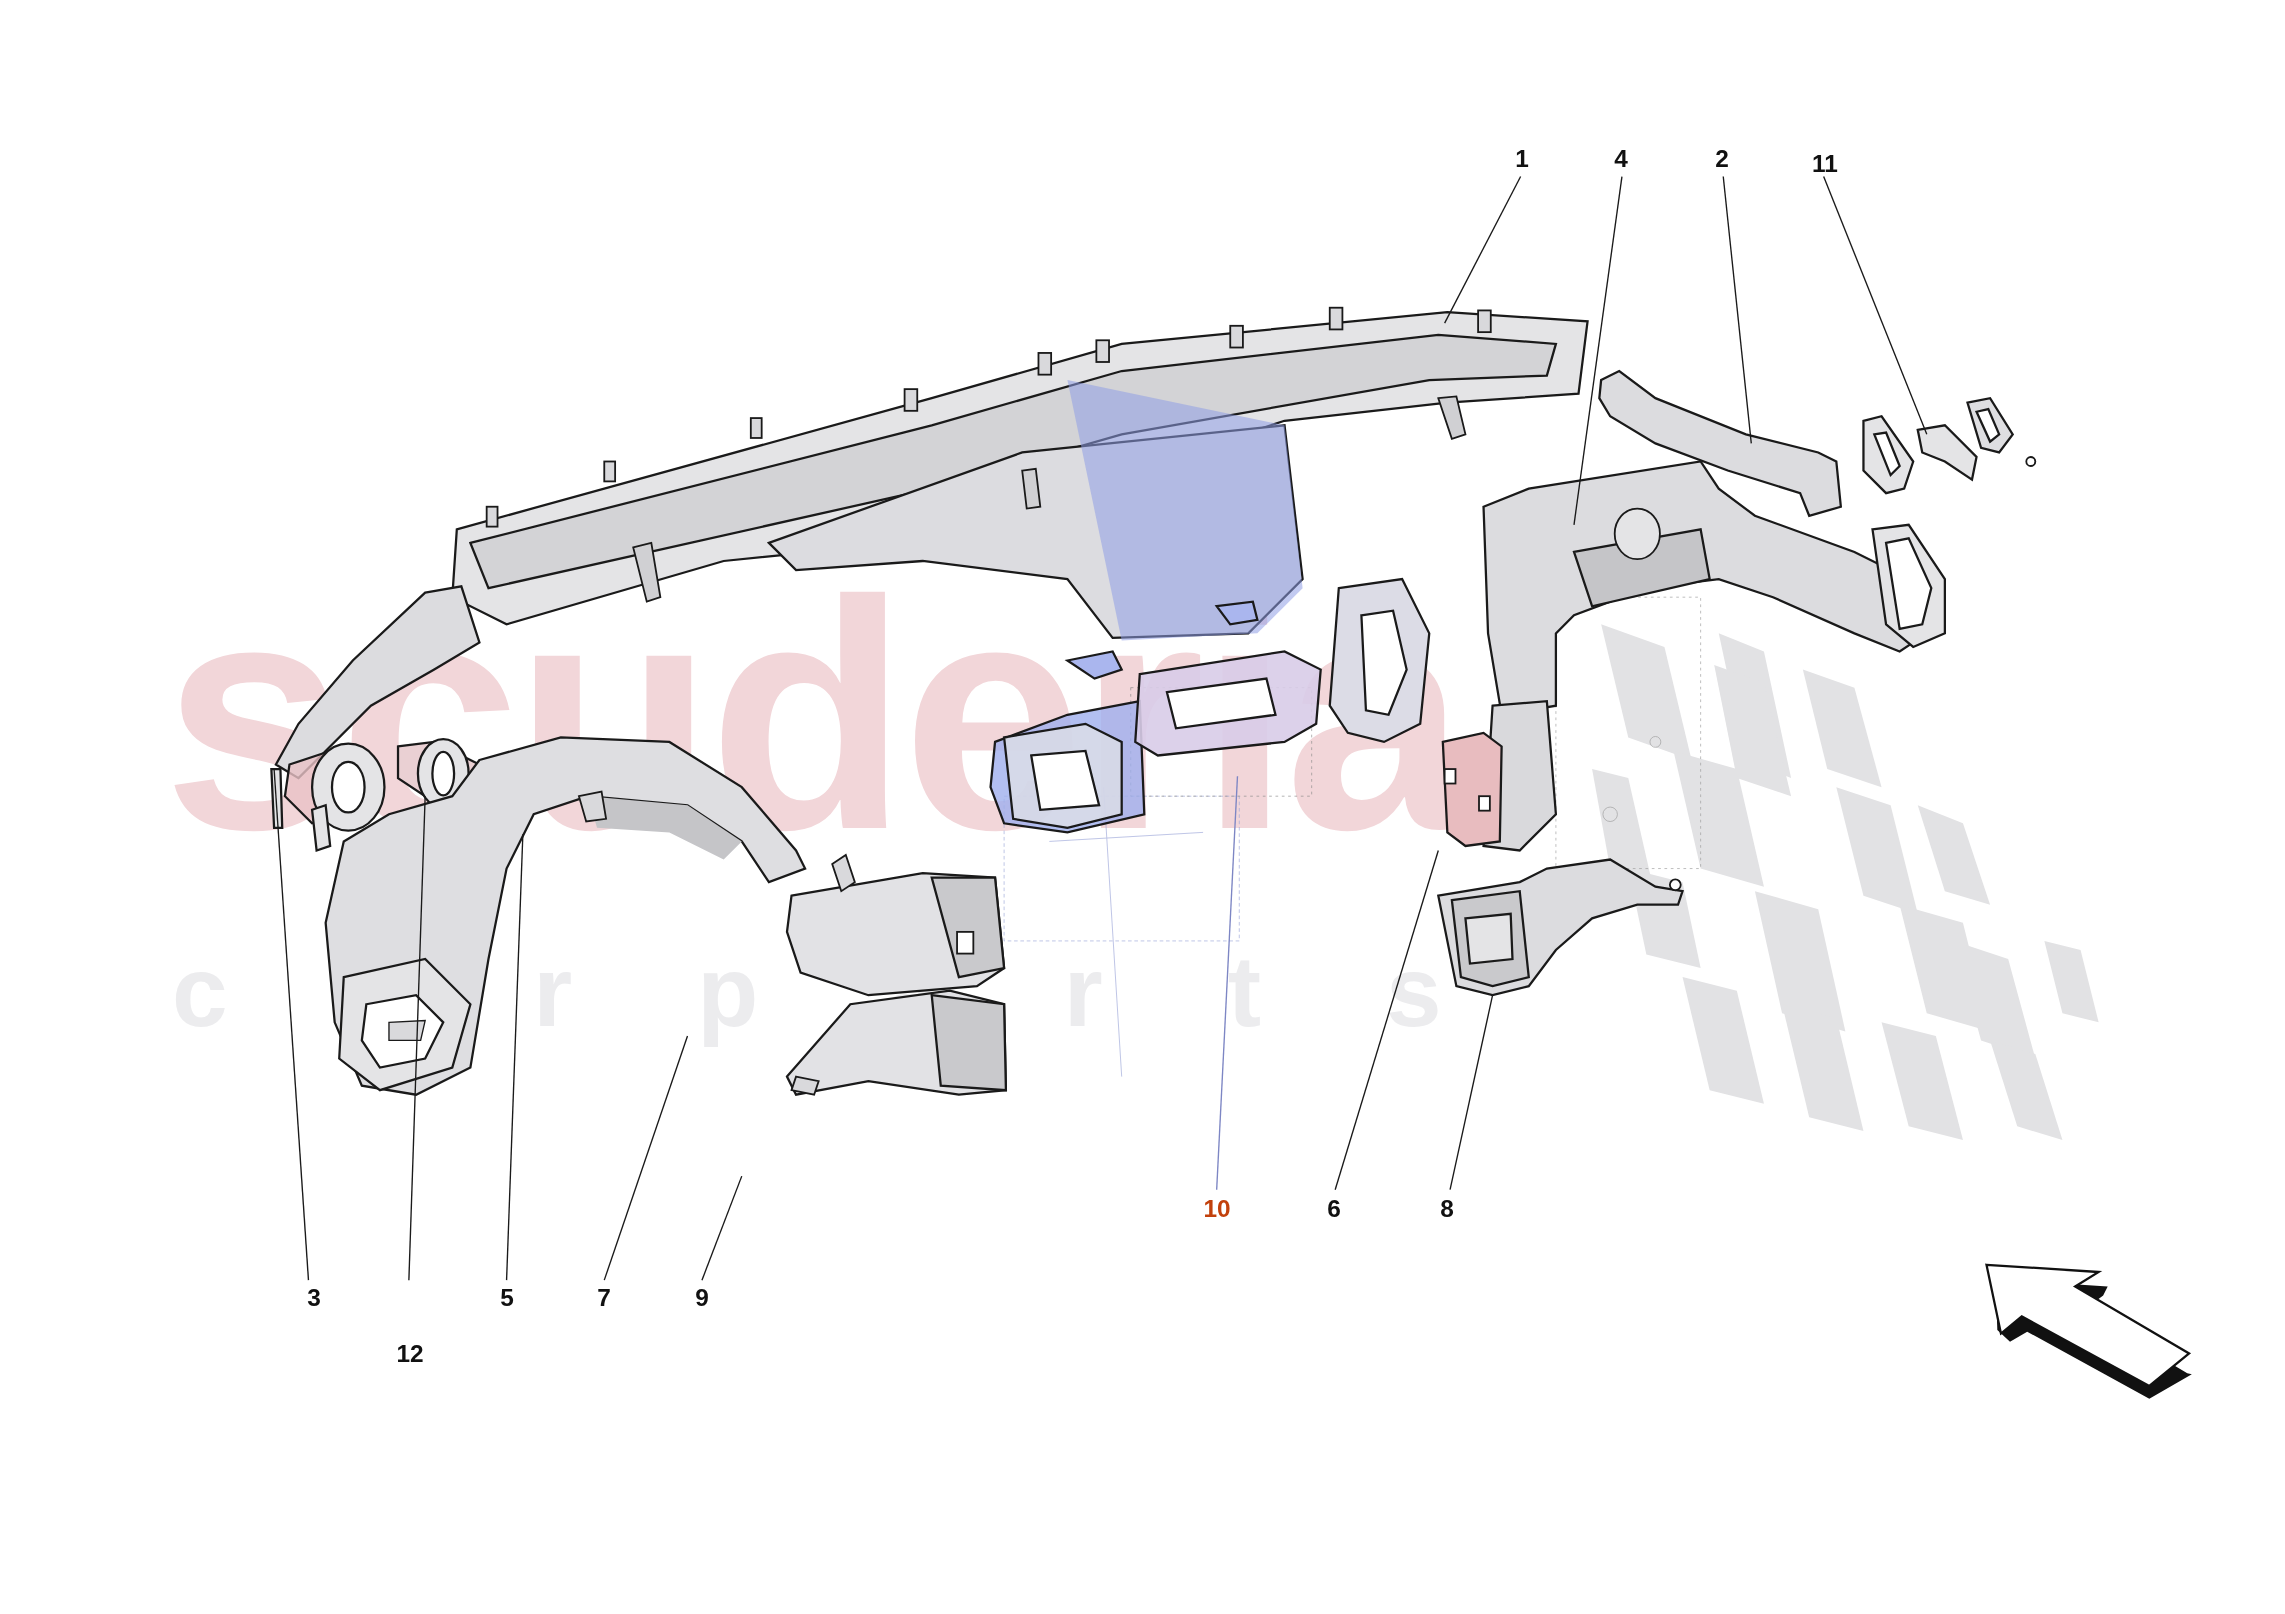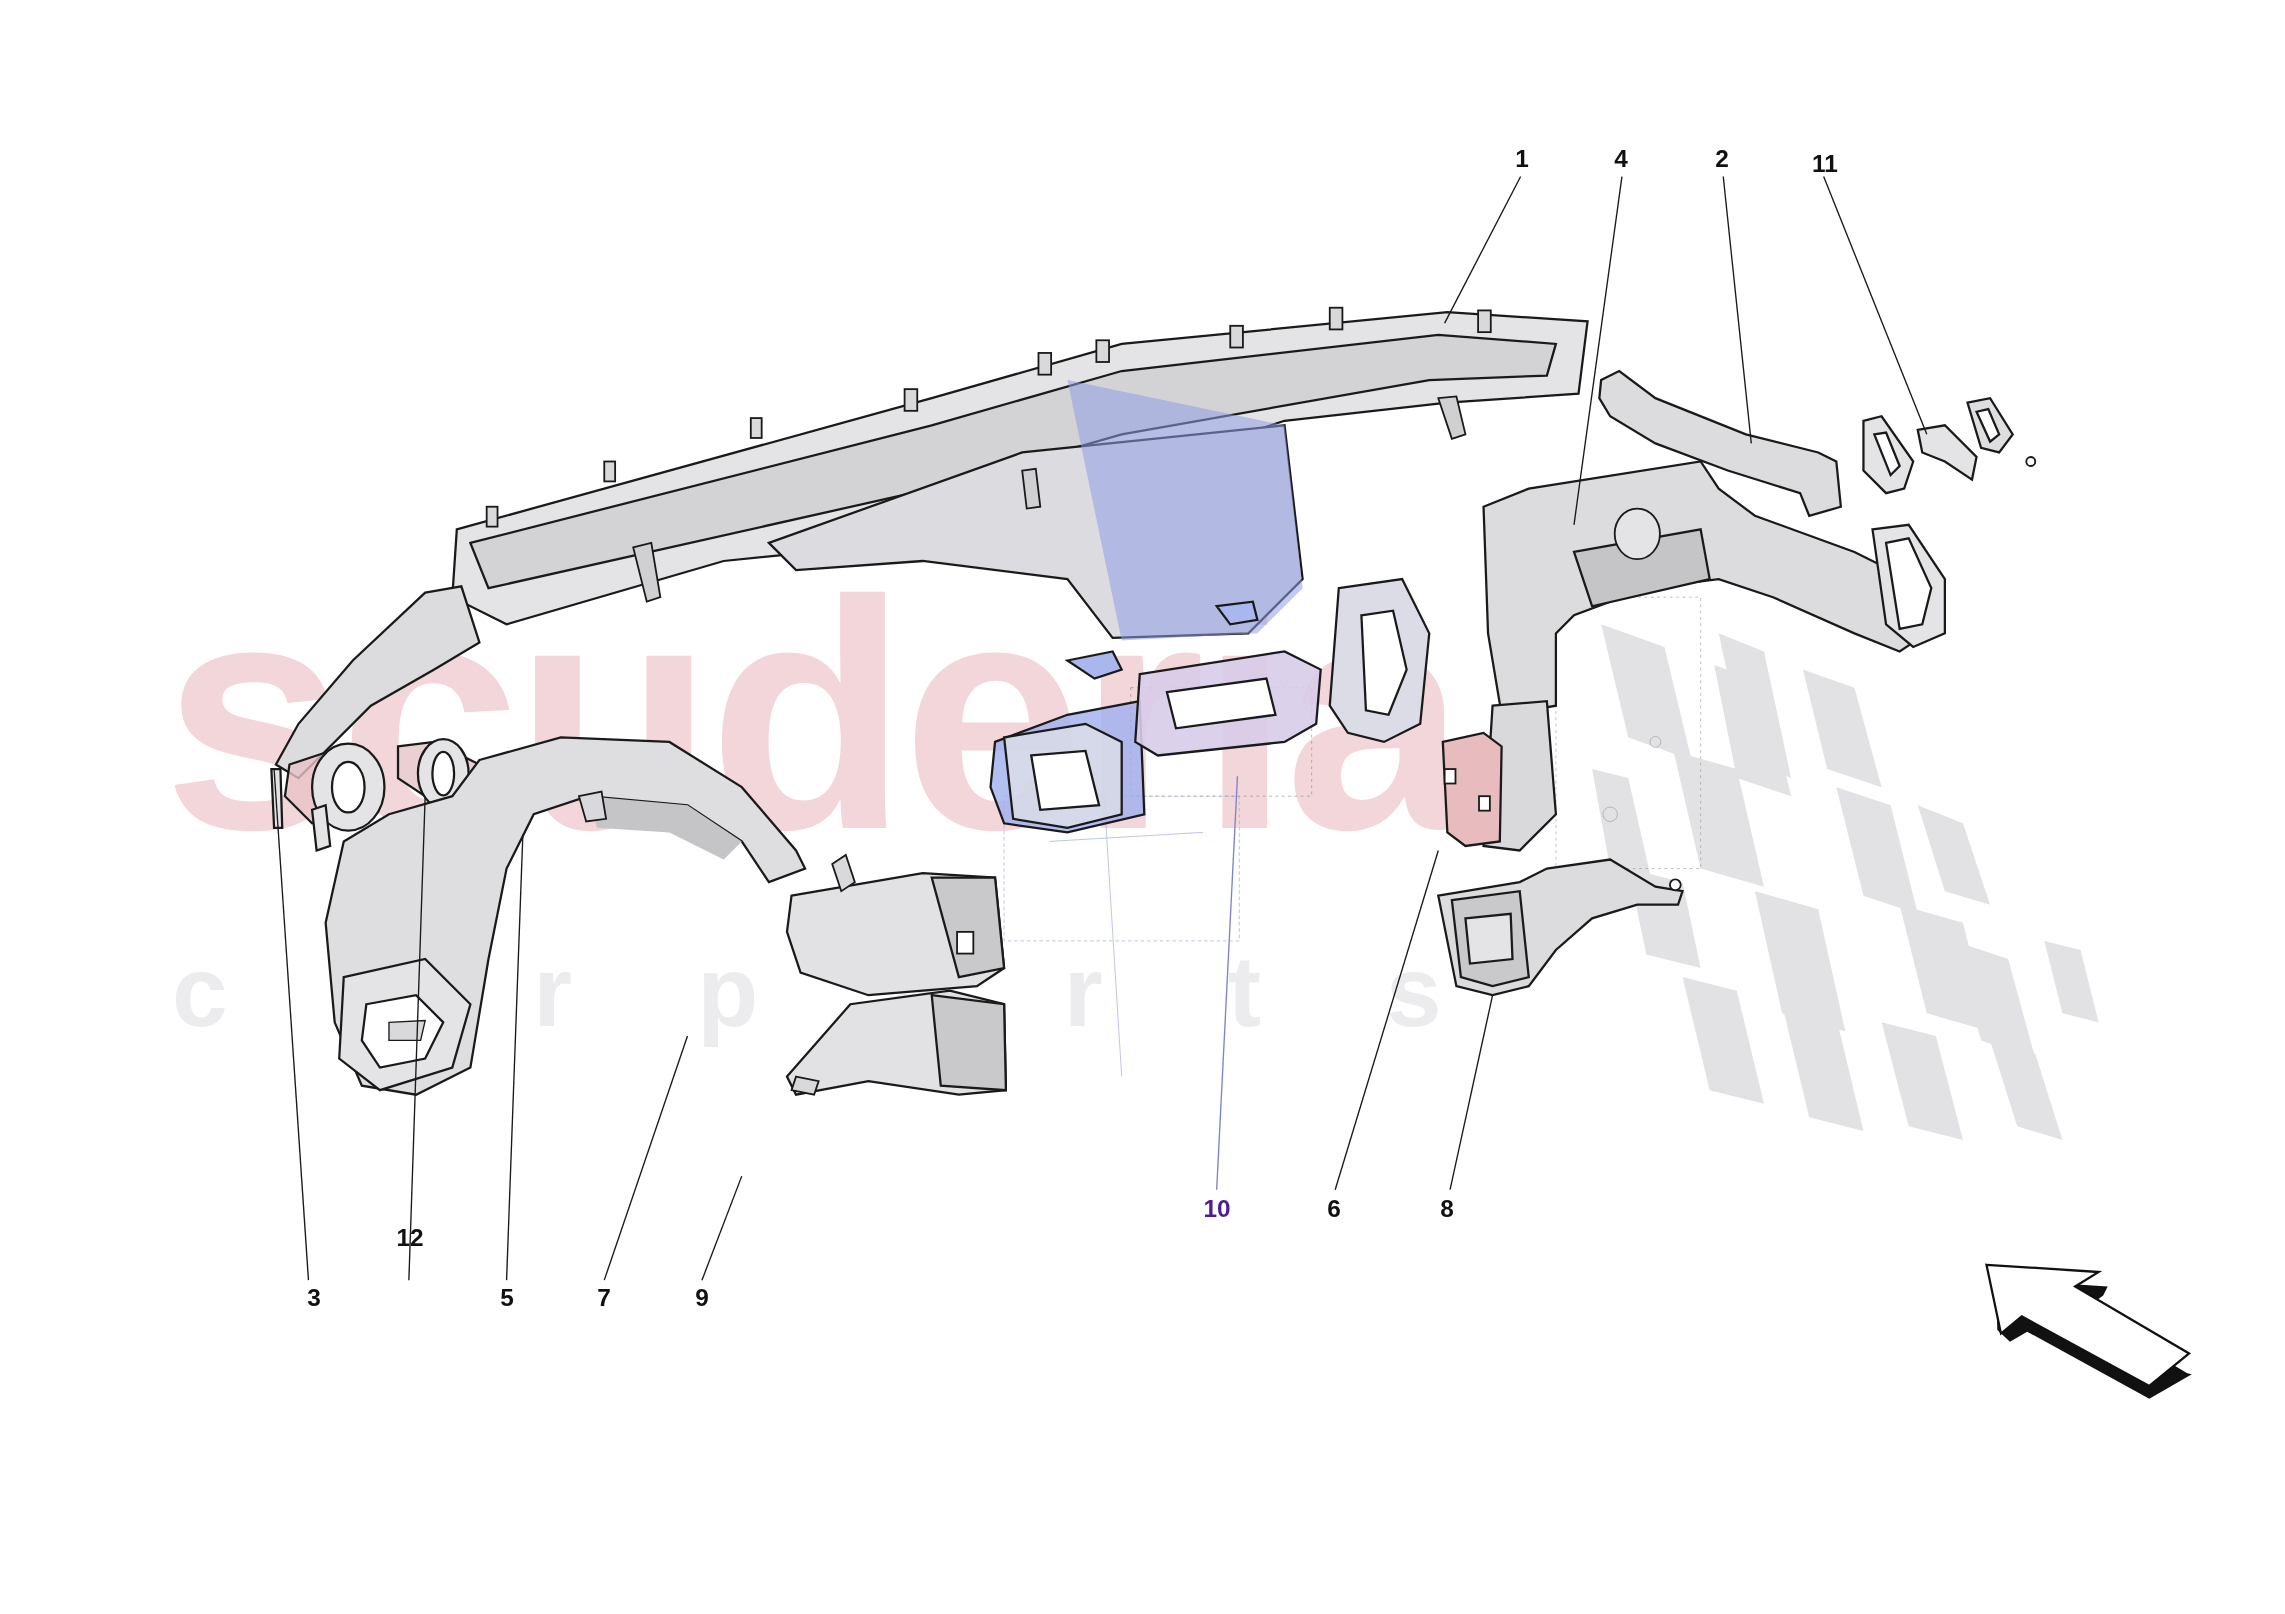--- a/index.html
+++ b/index.html
@@ -7,21 +7,21 @@
          font-family: "Liberation Sans", sans-serif; }
   #stage { position: absolute; left: 0; top: 0; width: 2285px; height: 1615px; }
   .wm-main { position: absolute; left: 163px; top: 552px; font-family: "Liberation Sans", sans-serif;
              font-weight: bold; font-size: 326px; letter-spacing: -5.4px; line-height: 1;
              color: #f2d6d9; white-space: nowrap; }
   .wm-sub { position: absolute; left: 172px; top: 941px; font-family: "Liberation Sans", sans-serif;
             font-weight: bold; font-size: 100px; letter-spacing: 125px; line-height: 1;
             color: #ececee; white-space: nowrap; }
   .callout { position: absolute; font-family: "Liberation Sans", sans-serif; font-weight: bold;
              font-size: 24.4px; color: #111; transform: translateX(-50%); line-height: 1; }
-  .callout.blue { color: #4c1d95; }
+  .callout.blue { color: #c2410c; }
   svg { position: absolute; left: 0; top: 0; }
 </style>
 </head>
 <body>
 
 <div id="stage">
 
   <div class="wm-main">scuderia</div>
   <div class="wm-sub">carparts</div>
 
@@ -183,21 +183,21 @@
       <polygon points="2206,1414 2330,1422 2325,1432 2302,1449 2418,1518 2423,1519 2376,1546 2241,1472 2222,1483 2208,1470" fill="#111"></polygon>
       <polygon points="2196,1398 2320,1406 2294,1422 2420,1496 2376,1532 2235,1455 2212,1474" fill="#ffffff" stroke="#111" stroke-width="2.5" stroke-linejoin="miter"></polygon>
     </g>
   </svg>
 
   <div class="callout" style="left:1522px;top:147px">1</div>
   <div class="callout" style="left:1621px;top:147px">4</div>
   <div class="callout" style="left:1722px;top:147px">2</div>
   <div class="callout" style="left:1825px;top:152px">11</div>
   <div class="callout" style="left:314px;top:1286px">3</div>
-  <div class="callout" style="left:410px;top:1226px">12</div>
+  <div class="callout" style="left:410px;top:1342px">12</div>
   <div class="callout" style="left:507px;top:1286px">5</div>
   <div class="callout" style="left:604px;top:1286px">7</div>
   <div class="callout" style="left:702px;top:1286px">9</div>
   <div class="callout blue" style="left:1217px;top:1197px">10</div>
   <div class="callout" style="left:1334px;top:1197px">6</div>
   <div class="callout" style="left:1447px;top:1197px">8</div>
 </div>
 
 
 </body></html>

